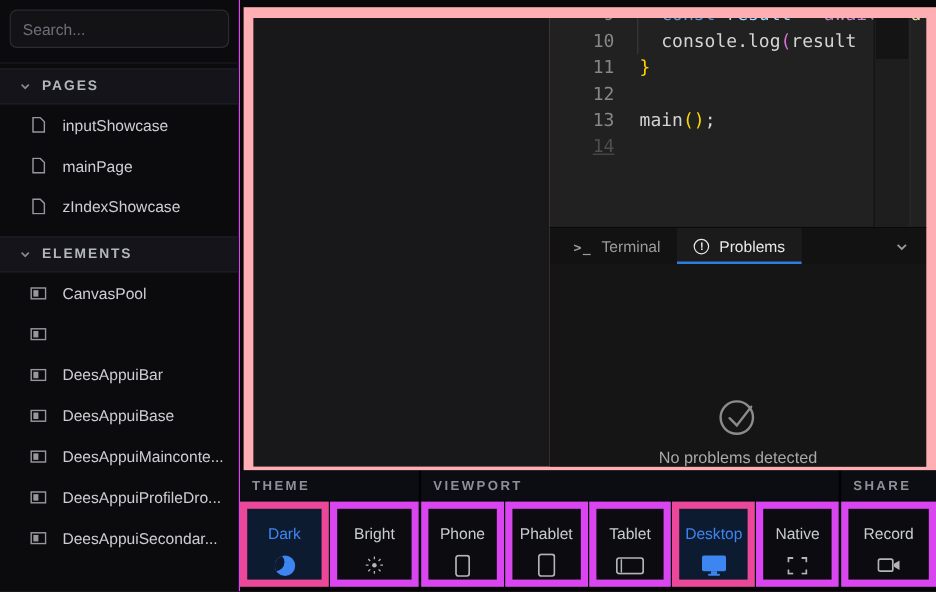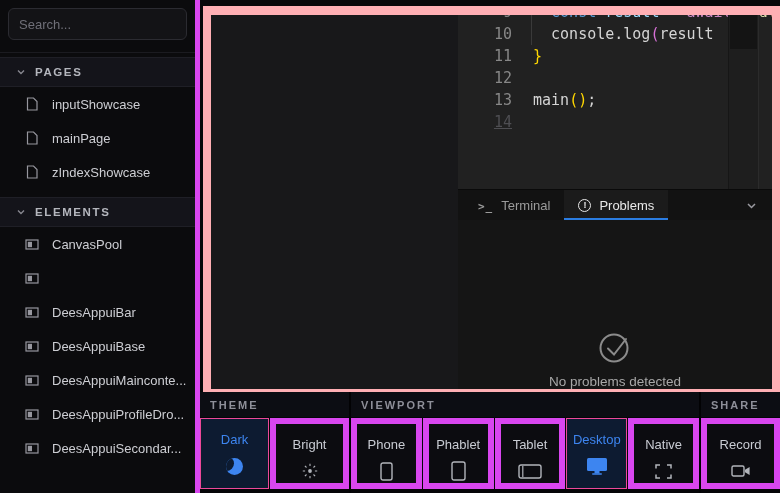--- a/index.html
+++ b/index.html
@@ -1,21 +1,21 @@
 <!DOCTYPE html>
 <html><head>
 <meta charset="utf-8">
 <style>
   html,body{margin:0;padding:0;background:#08080a;}
   .app{position:relative;width:780px;height:493px;overflow:hidden;background:#08080a;
        font-family:"Liberation Sans",sans-serif;}
 
   
   .sidebar{position:absolute;left:0;top:0;width:200px;height:493px;background:#0b0b0d;
-           border-right:5px solid #d946ef;box-sizing:border-box;}
+           border-right:1px solid #d946ef;box-sizing:border-box;}
   .searchwrap{padding:8px;}
   .searchwrap input{width:100%;height:32px;box-sizing:border-box;background:#131316;
     border:1px solid #2b2b31;border-radius:6px;color:#c5c5cb;padding:0 10px;font-size:13px;
     font-family:"Liberation Sans",sans-serif;outline:none;}
   .searchwrap input::placeholder{color:#6f6f78;}
   .sb-divider{border-top:1px solid #1b1b20;margin:4px 0 0 0;}
   .sb-head{height:28px;display:flex;align-items:center;gap:9px;padding-left:16px;
     background:#14141a;border-top:1px solid #1f1f26;border-bottom:1px solid #1f1f26;
     margin-top:8px;cursor:pointer;}
   .sb-head:first-child{margin-top:4px;}
@@ -73,21 +73,21 @@
   .tg-share{width:79px;flex:none;}
   .tdivider{width:2px;background:#020204;flex:none;}
   .tg-head{height:25px;display:flex;align-items:center;padding-left:10px;background:#0c0d13;
     color:#8e8f99;font-size:11px;font-weight:700;letter-spacing:2px;flex:none;
     border-bottom:1px solid #05050a;}
   .tg-cells{flex:1;display:flex;gap:1px;padding-bottom:4px;background:#050507;}
   .tcell{flex:1;background:#0c0c10;border:6px solid #d946ef;box-sizing:border-box;display:flex;
     flex-direction:column;align-items:center;padding-top:13px;gap:9px;cursor:pointer;min-width:0;}
   .tcell .tlabel{font-size:13px;color:#c9ccd3;}
   .tcell .ticon{color:#b2b5bb;display:flex;align-items:center;justify-content:center;height:20px;}
-  .tcell.sel{background:#0d1b31;border:1px solid #ec4899;}
+  .tcell.sel{background:#0d1b31;border:6px solid #ec4899;}
   .tcell.sel .tlabel,.tcell.sel .ticon{color:#3d85f0;}
 
   .moonwrap{position:relative;display:inline-block;width:17px;height:17px;border-radius:50%;
     background:#3d85f0;overflow:hidden;}
   .moonwrap i{position:absolute;left:-7px;top:-2px;width:15px;height:15px;border-radius:50%;
     background:#0d1b31;}
   svg{display:block;}
 </style>
 </head>
 <body>

